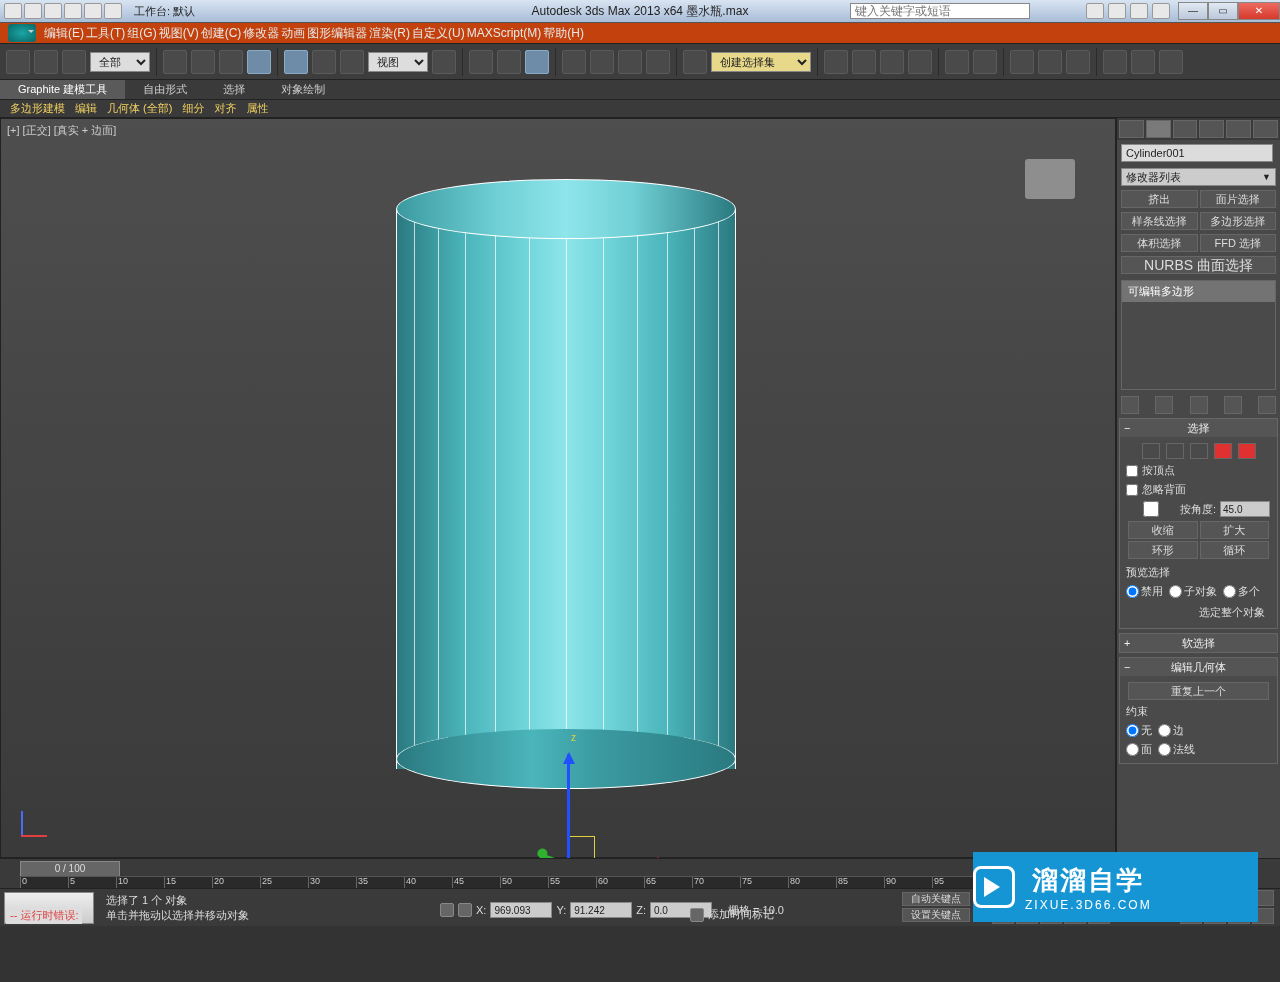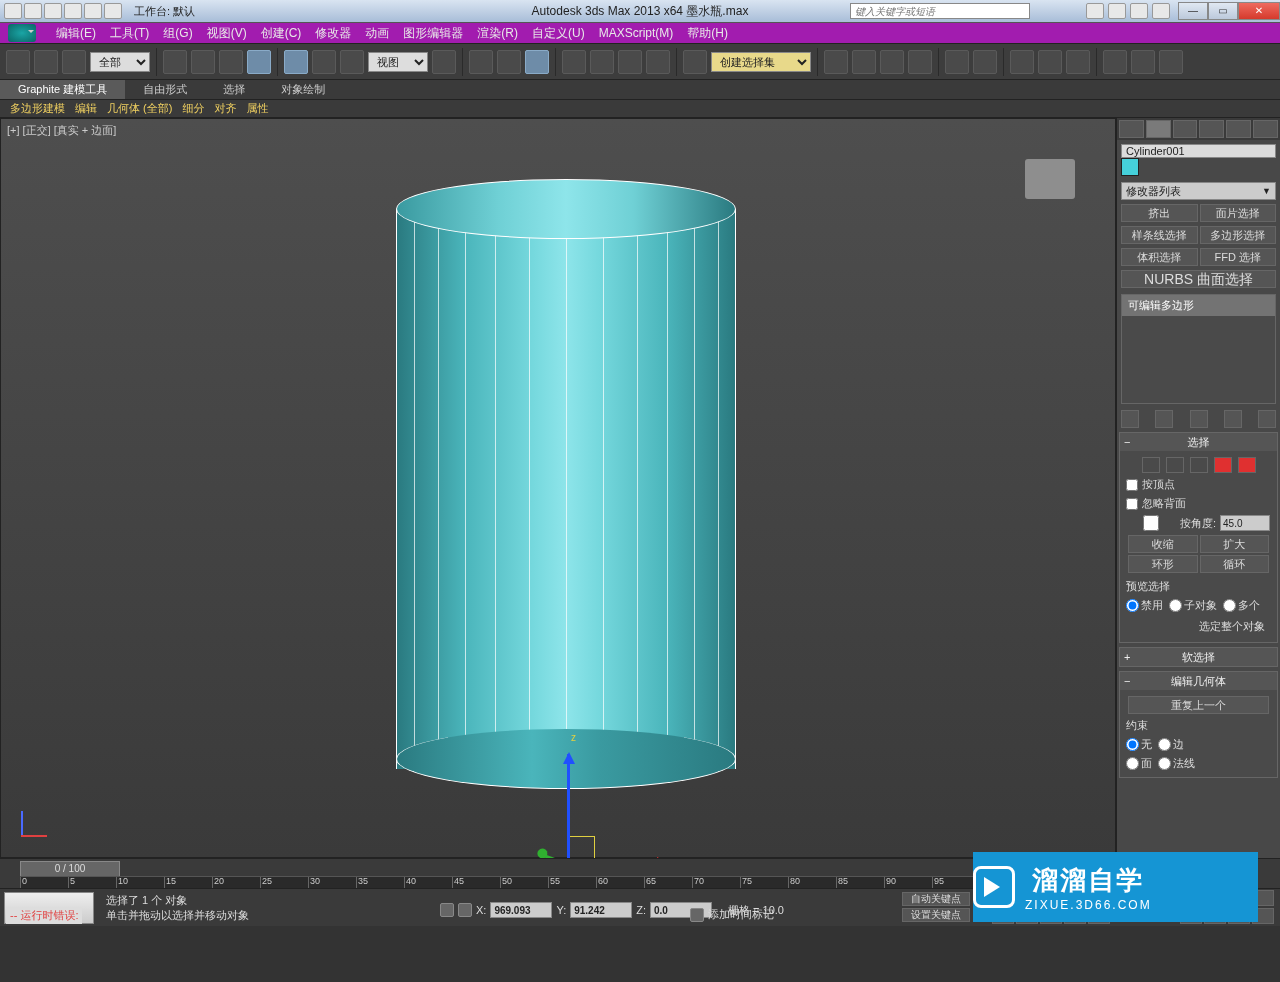--- a/index.html
+++ b/index.html
@@ -2,26 +2,26 @@
 <html><head>
 <meta charset="utf-8">
 <style>
 * { margin:0; padding:0; box-sizing:border-box; font-family:"Microsoft YaHei",Arial,sans-serif; font-size:11px; user-select:none; }
 body { width:1280px; height:982px; background:#333; color:#ccc; overflow:hidden; position:relative; }
 .titlebar { height:22px; background:linear-gradient(#d9e4f1,#a8bdd8); display:flex; align-items:center; position:relative; }
 .titlebar .left-icons { display:flex; gap:2px; padding:0 4px; }
 .tb-icon { width:18px; height:16px; background:#e8e8e8; border:1px solid #999; border-radius:2px; }
 .titlebar .workspace { margin-left:8px; color:#222; font-size:11px; }
 .titlebar .title { position:absolute; left:50%; transform:translateX(-50%); color:#222; font-size:12px; }
-.titlebar .search { position:absolute; right:250px; width:180px; height:16px; background:#fff; border:1px solid #888; color:#999; font-style:italic; padding:0 4px; font-size:10px; }
+.titlebar .search { position:absolute; right:250px; width:180px; height:16px; background:#fff; border:1px solid #888; color:#999; padding:0 4px; font-size:12px; }
 .titlebar .right-icons { position:absolute; right:110px; display:flex; gap:4px; }
 .winbtns { position:absolute; right:0; display:flex; }
 .winbtn { width:30px; height:18px; background:linear-gradient(#e0e8f2,#bcc9db); border:1px solid #888; text-align:center; line-height:15px; font-size:10px; color:#333; }
 .winbtn.close { background:linear-gradient(#ee6b60,#d53a2c); color:#fff; width:42px; }
-.menubar { height:22px; background:#a21caf; border-top:1px solid #555; border-bottom:1px solid #222; display:flex; align-items:center; padding:0 40px 0 8px; gap:14px; }
+.menubar { height:22px; background:#c2410c; border-top:1px solid #555; border-bottom:1px solid #222; display:flex; align-items:center; padding:0 40px 0 8px; gap:2px; }
 .app-icon { width:28px; height:18px; background:radial-gradient(#1aa5a5,#0a6565); border-radius:3px; margin-right:6px; position:relative; }
 .app-icon:after{content:"";position:absolute;right:2px;top:6px;border:3px solid transparent;border-top-color:#ccc;}
 .menubar span { color:#e8e8e8; font-size:12px; cursor:default; }
 .toolbar-row { height:36px; background:#3d3d3d; border-bottom:1px solid #222; display:flex; align-items:center; padding:0 6px; gap:4px; }
 .tool-ico { width:24px; height:24px; background:#4a4a4a; border:1px solid #5a5a5a; border-radius:2px; }
 .tool-ico.active { background:#6e8ca8; border-color:#8aabc8; }
 .tool-sel { height:20px; background:#ddd; color:#222; border:1px solid #888; padding:0 4px; font-size:11px; min-width:60px; }
 .tool-sel.yellow { background:#e8d98a; min-width:100px; }
 .divider { width:1px; height:28px; background:#2a2a2a; margin:0 2px; }
 .subbar { height:20px; background:#3a3a3a; border-bottom:1px solid #222; display:flex; align-items:center; }
@@ -47,21 +47,21 @@
 .gz-x{position:absolute;left:36px;bottom:0;width:100px;height:3px;background:#e03030;}
 .gz-x:before{content:"";position:absolute;right:-8px;top:-4px;border:6px solid transparent;border-left:12px solid #e03030;}
 .gz-y{position:absolute;left:10px;bottom:-3px;width:30px;height:3px;background:#30b030;transform:rotate(20deg);transform-origin:right;}
 .gz-y:after{content:"";position:absolute;left:-6px;top:-5px;width:10px;height:10px;background:#30b030;border-radius:50%;}
 .gz-sq{position:absolute;left:36px;bottom:0;width:28px;height:28px;border:1px solid #e0d040;}
 .gz-lbl{position:absolute;font-size:10px;color:#e0d040;}
 .rightp { width:164px; background:#484848; border-left:1px solid #222; display:flex; flex-direction:column; }
 .rightp .tabrow{height:22px;display:flex;gap:2px;padding:2px;background:#3a3a3a;}
 .rightp .tabrow .t{flex:1;height:18px;background:#555;border:1px solid #666;}
 .rightp .tabrow .t.act{background:#7a7a7a;}
-.objname{margin:4px;display:flex;gap:0;flex-direction:column;}
+.objname{margin:4px;display:flex;gap:20px;}
 .objname input{flex:1;height:18px;background:#dcdcdc;border:1px solid #888;color:#222;padding:0 4px;font-size:11px;}
 .objname .sw{width:18px;height:18px;background:#45d0da;border:1px solid #222;}
 .modlist{margin:2px 4px;height:18px;background:#ccc;border:1px solid #888;color:#222;padding:0 4px;font-size:11px;display:flex;align-items:center;justify-content:space-between;}
 .modlist:after{content:"▼";font-size:9px;}
 .btnrow{display:flex;gap:2px;margin:2px 4px;}
 .btnrow .b{flex:1;height:18px;background:#555;border:1px solid #666;text-align:center;line-height:16px;font-size:11px;color:#ddd;}
 .btnrow .b.full{flex:none;width:100%;}
 .stack{margin:4px;height:110px;background:#4a4a4a;border:1px solid #666;}
 .stack-item{padding:3px 6px;background:#737373;color:#fff;font-size:11px;}
 .stack-icons{margin:2px 4px;display:flex;justify-content:space-between;}
@@ -84,21 +84,21 @@
 .timeline{height:30px;background:#3a3a3a;border-top:1px solid #222;position:relative;display:flex;align-items:center;}
 .time-slider{position:absolute;left:20px;top:2px;width:100px;height:16px;background:#666;border:1px solid #888;text-align:center;font-size:10px;color:#ddd;line-height:14px;}
 .time-ruler{position:absolute;left:20px;right:300px;bottom:0;height:12px;background:#2a2a2a;border-top:1px solid #555;}
 .time-ruler .tk{position:absolute;top:0;width:1px;height:12px;background:#666;}
 .time-ruler .tklbl{position:absolute;top:-1px;font-size:9px;color:#ccc;}
 .statusbar{height:38px;background:#3a3a3a;border-top:1px solid #222;display:flex;align-items:center;position:relative;}
 .key-btn{width:90px;height:32px;background:linear-gradient(#eee,#ccc);border:1px solid #888;margin:0 4px;}
 .runtime-err{position:absolute;left:6px;bottom:2px;color:#e04040;font-size:11px;background:#ddd;padding:1px 4px;}
 .status-txt{margin-left:8px;color:#ddd;font-size:11px;line-height:15px;}
 .coord{position:absolute;left:440px;bottom:8px;display:flex;gap:4px;align-items:center;color:#ddd;font-size:11px;}
-.coord .cb{width:62px;height:16px;background:#ccc;border:1px solid #888;color:#222;padding:4px 3px;font-size:10px;font-weight:bold;}
+.coord .cb{width:62px;height:16px;background:#ccc;border:1px solid #888;color:#222;padding:4px 3px;font-size:10px;}
 .grid-lbl{color:#ddd;font-size:11px;margin-left:12px;}
 .autokey{position:absolute;right:310px;bottom:4px;display:flex;flex-direction:column;gap:2px;justify-content:space-between;}
 .autokey .ak{width:68px;height:14px;background:#555;border:1px solid #666;text-align:center;font-size:10px;color:#ddd;line-height:12px;}
 .selset{width:48px;height:16px;background:#ccc;border:1px solid #888;color:#222;font-size:10px;padding:0 2px;}
 .play-ctrl{position:absolute;right:170px;bottom:2px;display:flex;gap:2px;}
 .play-ctrl .pc{width:22px;height:18px;background:#555;border:1px solid #666;}
 .nav-ctrl{position:absolute;right:6px;bottom:2px;display:grid;grid-template-columns:repeat(4,22px);gap:2px;}
 .nav-ctrl .nc{width:22px;height:16px;background:#555;border:1px solid #666;}
 .watermark{position:absolute;right:22px;bottom:60px;width:285px;height:70px;background:#1595d4;display:flex;align-items:center;justify-content:flex-start;gap:10px;color:#fff;}
 .wm-play{width:42px;height:42px;border:3px solid #fff;border-radius:8px;display:flex;align-items:center;justify-content:center;}

